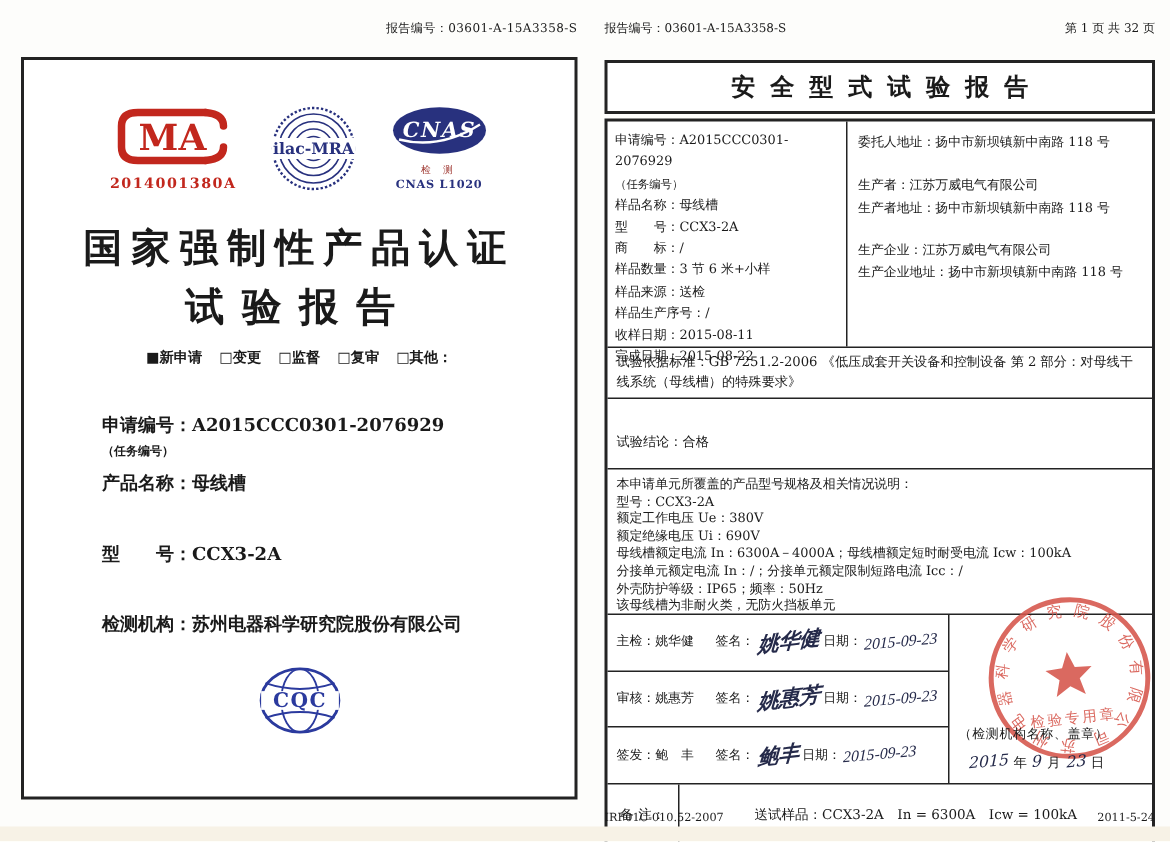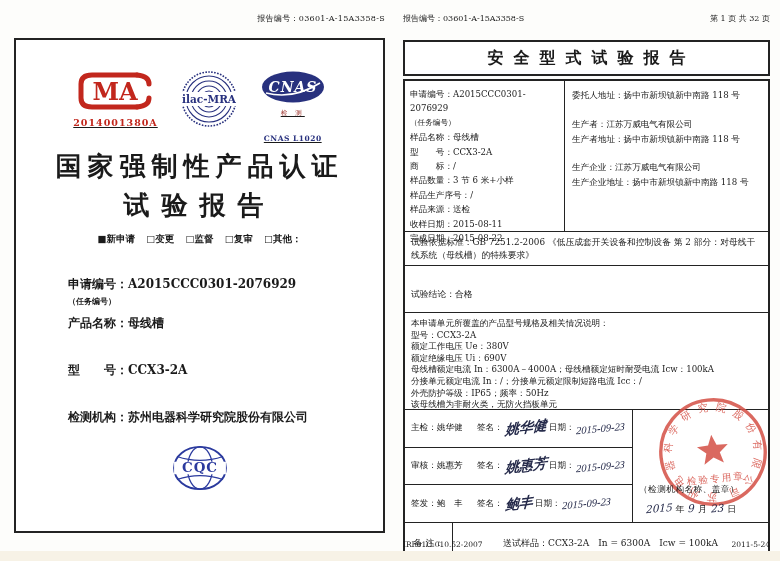--- a/index.html
+++ b/index.html
@@ -5,25 +5,25 @@
   html,body{margin:0;padding:0;background:#ffffff;}
   .canvas{position:relative;width:780px;height:561px;background:#fdfdfb;overflow:hidden;
           font-family:"DejaVu Serif","Liberation Serif",serif;color:#1a1a1a;}
   .bottom-strip{position:absolute;left:0;bottom:0;width:100%;height:10px;background:#f7f2e6;}
 
   
   .lp-repno{position:absolute;top:13px;right:395px;font-size:8px;letter-spacing:.3px;}
   .left-page{position:absolute;left:14px;top:38px;width:371px;height:495px;background:#fff;
              border:2px solid #232323;box-sizing:border-box;}
   .logos{margin-top:30px;display:flex;justify-content:center;align-items:flex-start;gap:22px;}
-  .logo-blk{text-align:center;text-decoration:underline;}
+  .logo-blk{text-align:center;}
   .cma-id{color:#c2271d;font-size:9.5px;font-weight:bold;letter-spacing:1px;margin-top:1px;}
   .cnas-sub1{font-size:6.5px;color:#a03a34;letter-spacing:3px;margin-top:1px;}
-  .cnas-sub2{font-size:7.5px;color:#28317e;font-weight:bold;letter-spacing:.5px;margin-top:16px;}
-  .t1{margin-top:6px;text-align:center;font-size:26px;font-weight:bold;letter-spacing:6px;}
+  .cnas-sub2{font-size:7.5px;color:#28317e;font-weight:bold;letter-spacing:.5px;}
+  .t1{margin-top:16px;text-align:center;font-size:26px;font-weight:bold;letter-spacing:6px;}
   .t2{margin-top:4px;text-align:center;font-size:26px;font-weight:bold;letter-spacing:12px;}
   .checks{margin-top:10px;text-align:center;font-size:9.5px;font-weight:bold;}
   .checks span{margin:0 4px;}
   .fields{margin:30px 0 0 52px;font-size:12px;font-weight:600;}
   .f-sub{font-size:8px;margin-top:3px;}
   .f-row2{margin-top:8px;}
   .f-row3{margin-top:30px;}
   .f-row4{margin-top:30px;}
   .cqc-wrap{text-align:center;margin-top:18px;}
 
@@ -156,22 +156,22 @@
     <div class="rp-table">
 
       <div class="r-info">
         <div class="ci-l">
           <div>申请编号：A2015CCC0301-2076929</div>
           <div style="font-size:7.6px;">（任务编号）</div>
           <div>样品名称：母线槽</div>
           <div>型　　号：CCX3-2A</div>
           <div>商　　标：/</div>
           <div>样品数量：3 节 6 米+小样</div>
+          <div>样品来源：送检</div>
           <div>样品生产序号：/</div>
-          <div>样品来源：送检</div>
           <div>收样日期：2015-08-11</div>
           <div>完成日期：2015-08-22</div>
         </div>
         <div class="ci-r">
           <div>委托人地址：扬中市新坝镇新中南路 118 号</div>
           <div class="g">生产者：江苏万威电气有限公司</div>
           <div>生产者地址：扬中市新坝镇新中南路 118 号</div>
           <div class="g">生产企业：江苏万威电气有限公司</div>
           <div>生产企业地址：扬中市新坝镇新中南路 118 号</div>
         </div>

